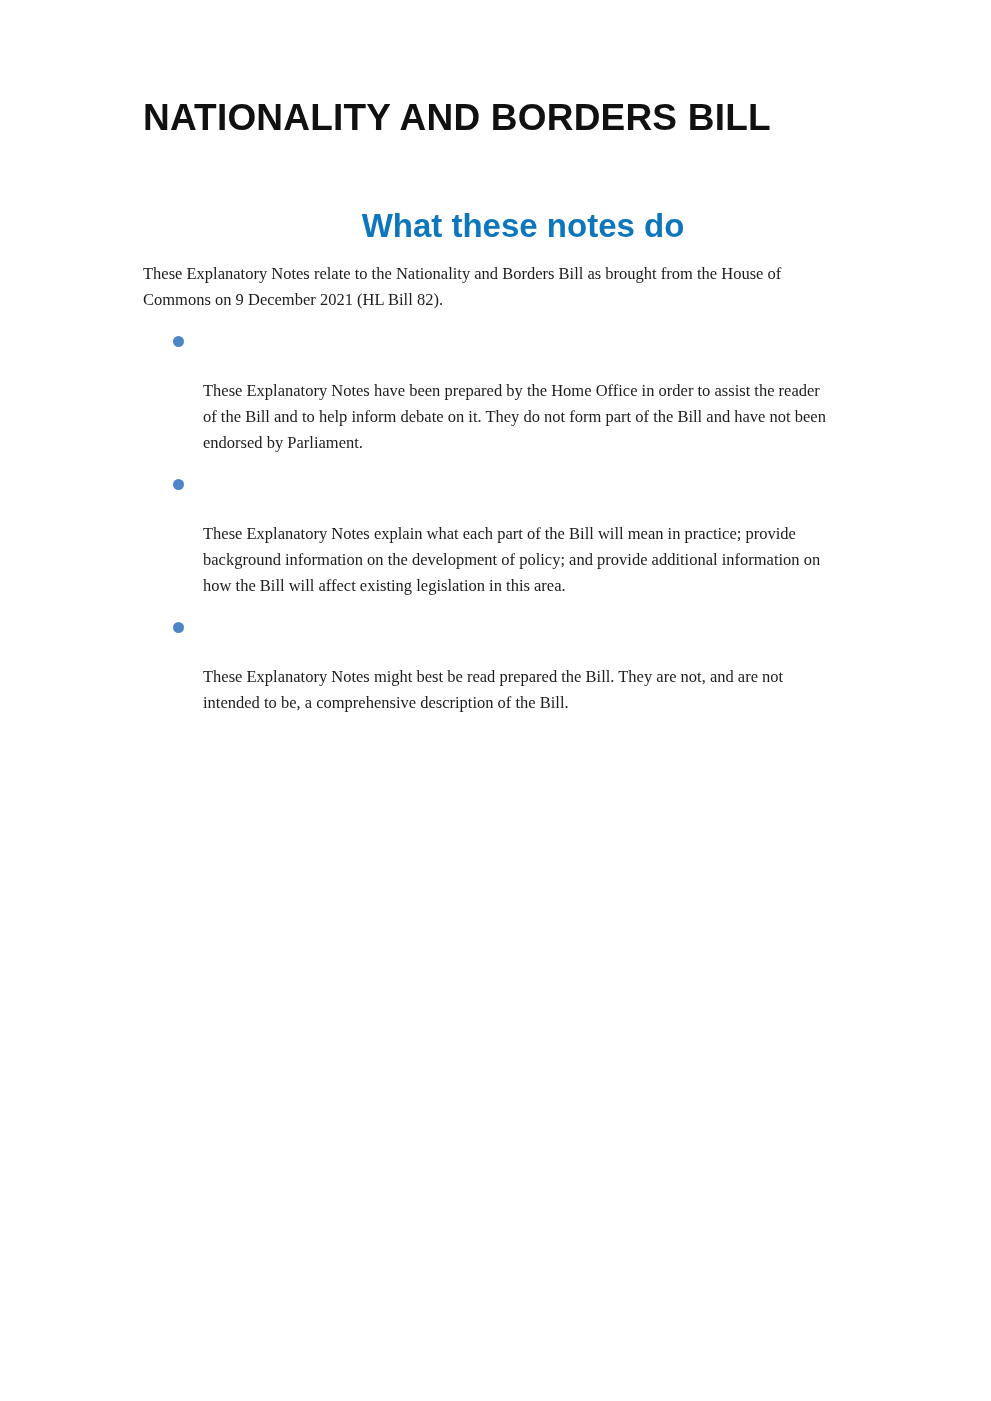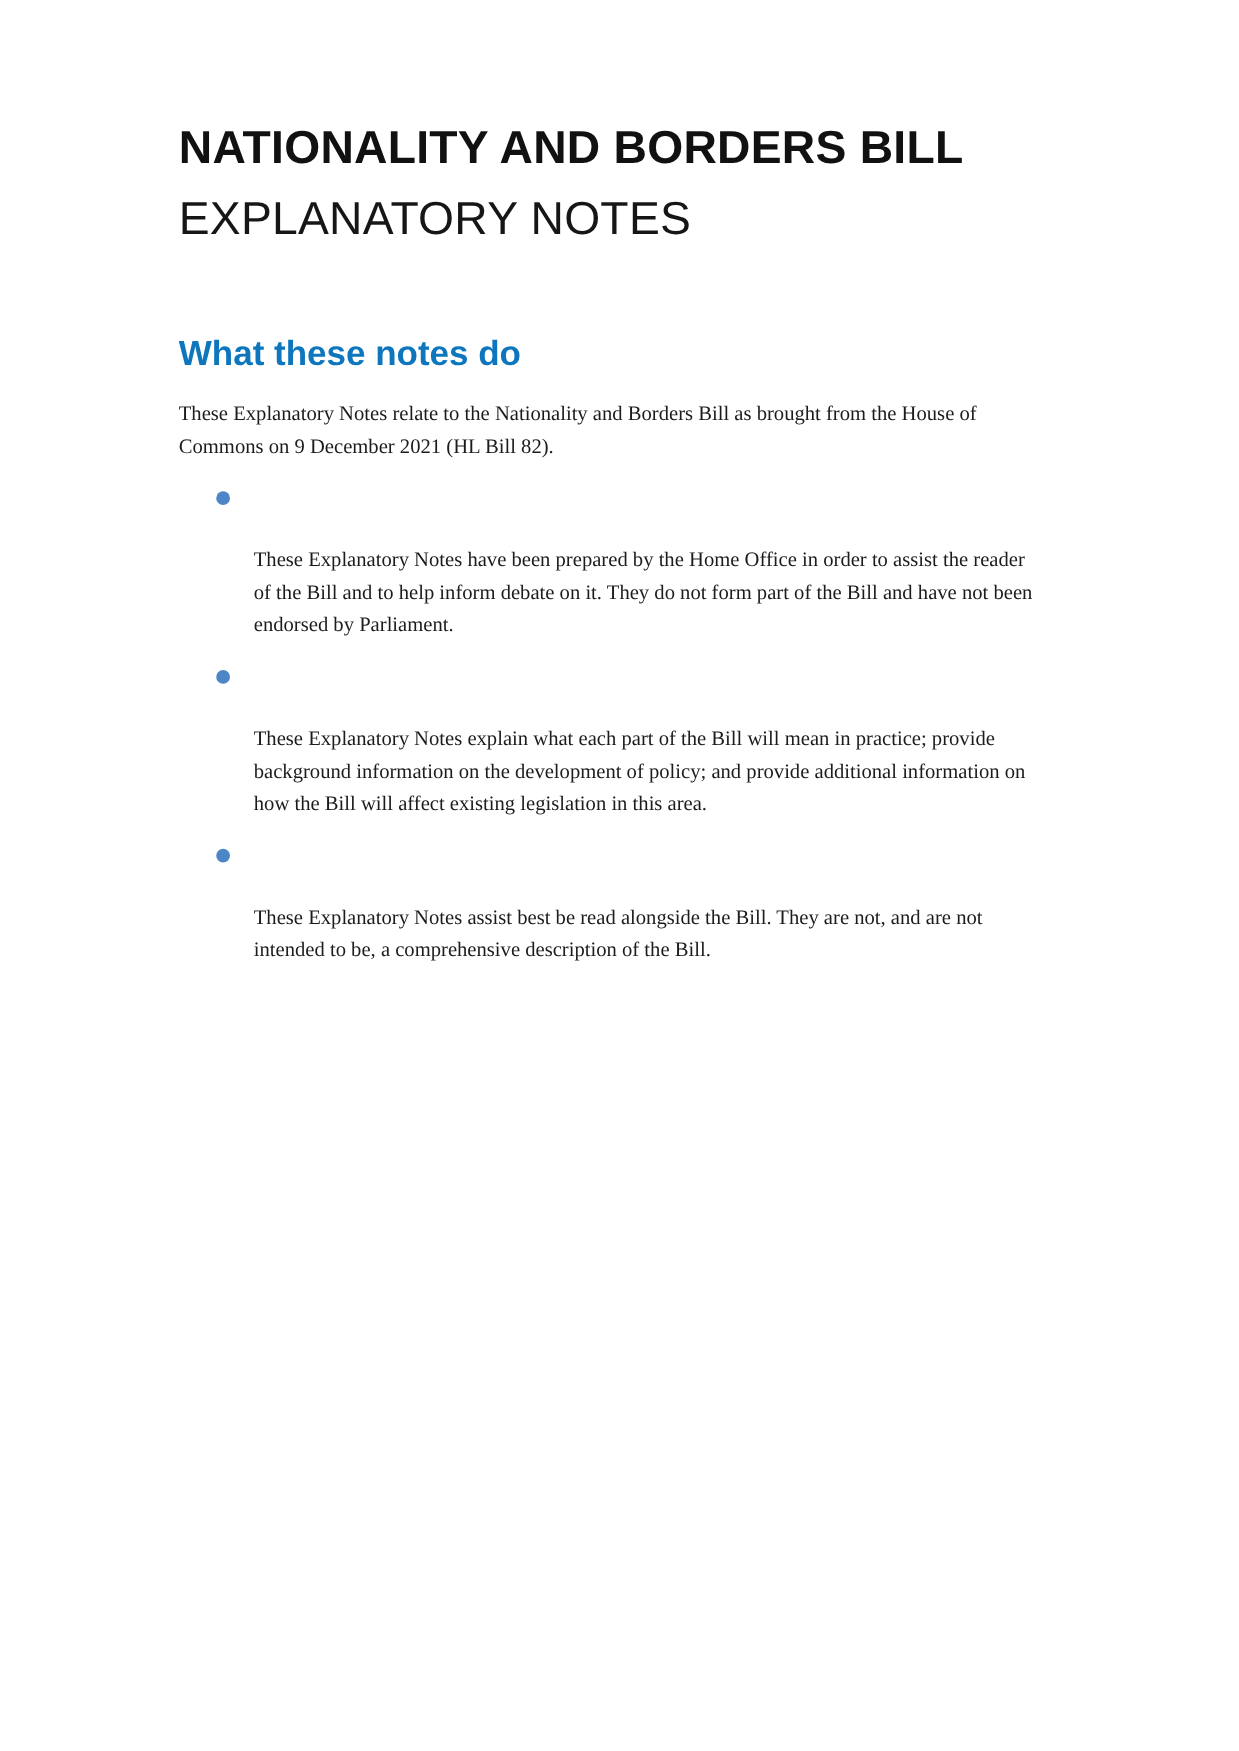--- a/index.html
+++ b/index.html
@@ -37,23 +37,24 @@
     font-weight: normal;
     font-size: 37px;
     line-height: 37px;
     color: #161616;
     letter-spacing: 0.2px;
   }
   .section-heading {
     margin: 77px 0 0 0;
     font-family: "Liberation Sans", sans-serif;
     font-weight: bold;
-    font-size: 28px;
+    font-size: 33px;
     line-height: 25px;
     color: var(--heading-blue, #0e76bd);
+    text-align: center;
   }
   .intro {
     margin: 23px 0 0 0;
     font-family: Liberation Serif, serif;
     font-size: 16.5px;
     line-height: 26px;
     color: #1c1c1c;
     white-space: pre-line;
   }
   .bullet-list {
@@ -94,21 +95,20 @@
   }
 </style>
 </head>
 <body>
 
 <div class="page">
   <div class="content">
 
     <h1 class="doc-title">NATIONALITY AND BORDERS BILL</h1>
 
-    <h2 class="doc-subtitle">EXPLANATORY NOTES</h2>
 
     <h3 class="section-heading">What these notes do</h3>
 
     <p class="intro">These Explanatory Notes relate to the Nationality and Borders Bill as brought from the House of
 Commons on 9 December 2021 (HL Bill 82).</p>
 
     <ul class="bullet-list">
       <li>
         <span class="bullet-dot"></span>
         <span>These Explanatory Notes have been prepared by the Home Office in order to assist the reader
@@ -116,19 +116,19 @@
 endorsed by Parliament.</span>
       </li>
       <li>
         <span class="bullet-dot"></span>
         <span>These Explanatory Notes explain what each part of the Bill will mean in practice; provide
 background information on the development of policy; and provide additional information on
 how the Bill will affect existing legislation in this area.</span>
       </li>
       <li>
         <span class="bullet-dot"></span>
-        <span>These Explanatory Notes assist best be read alongside the Bill. They are not, and are not
+        <span>These Explanatory Notes might best be read prepared the Bill. They are not, and are not
 intended to be, a comprehensive description of the Bill.</span>
       </li>
     </ul>
   </div>
 
 </div>
 
 </body></html>

